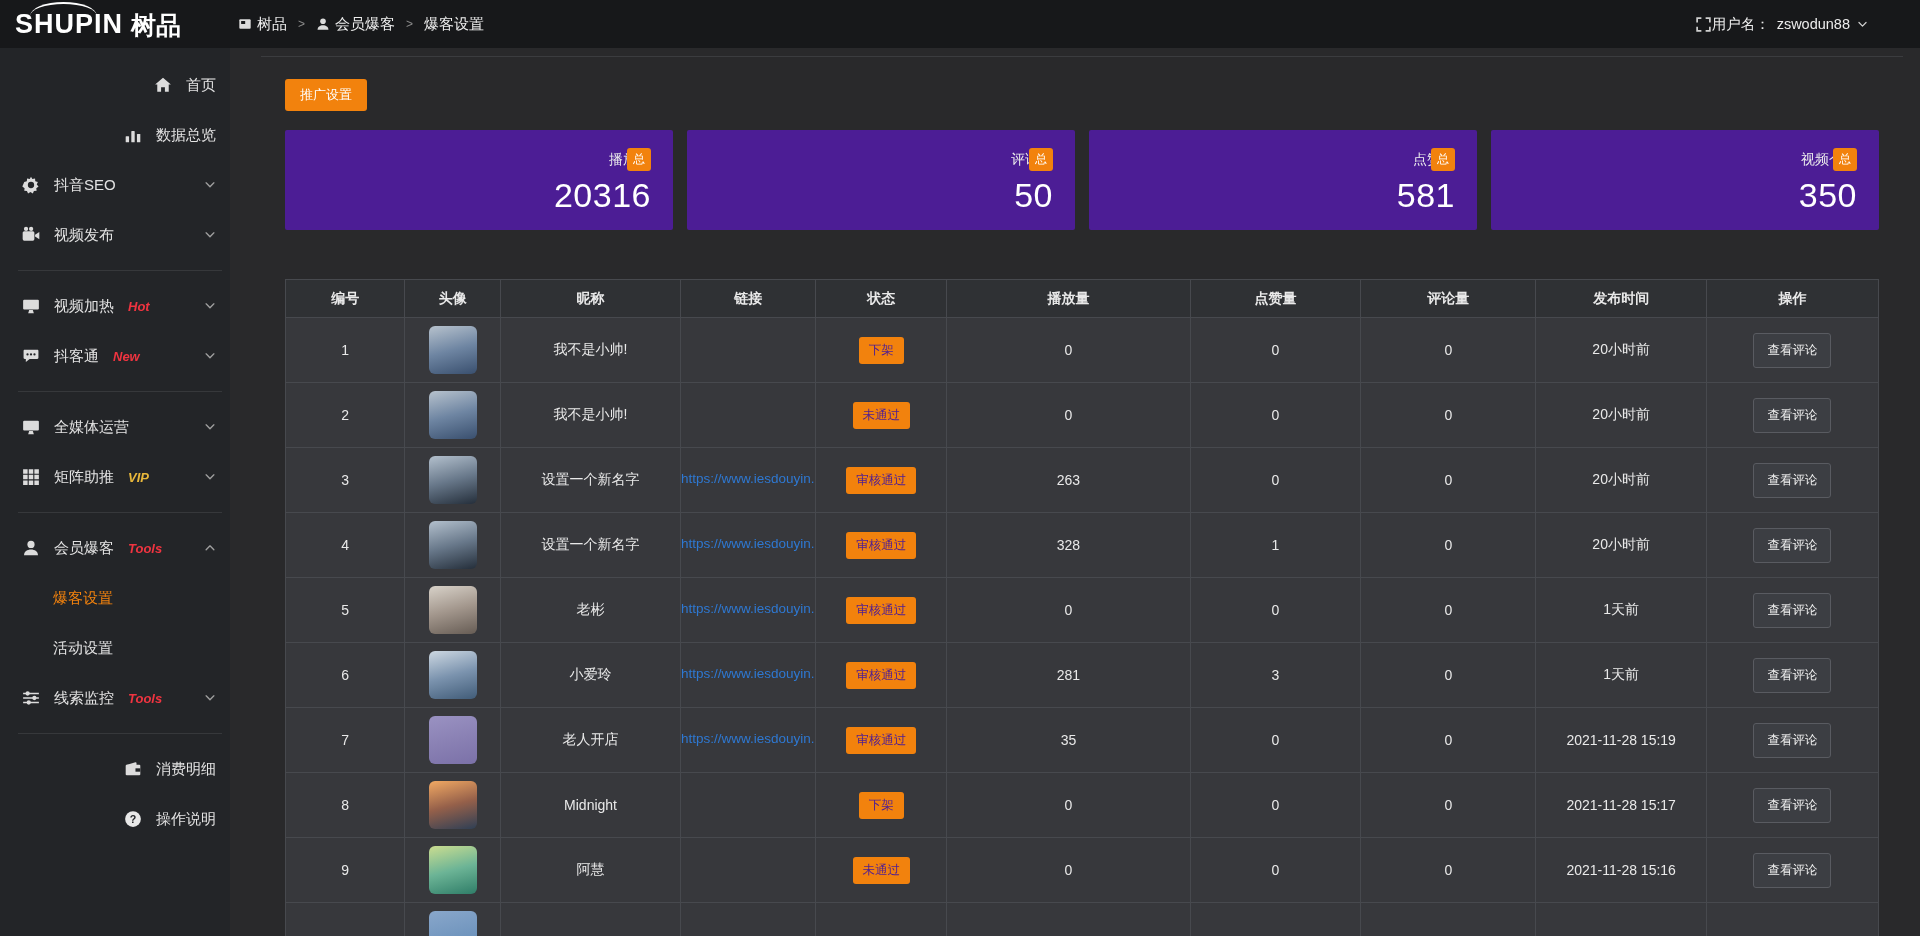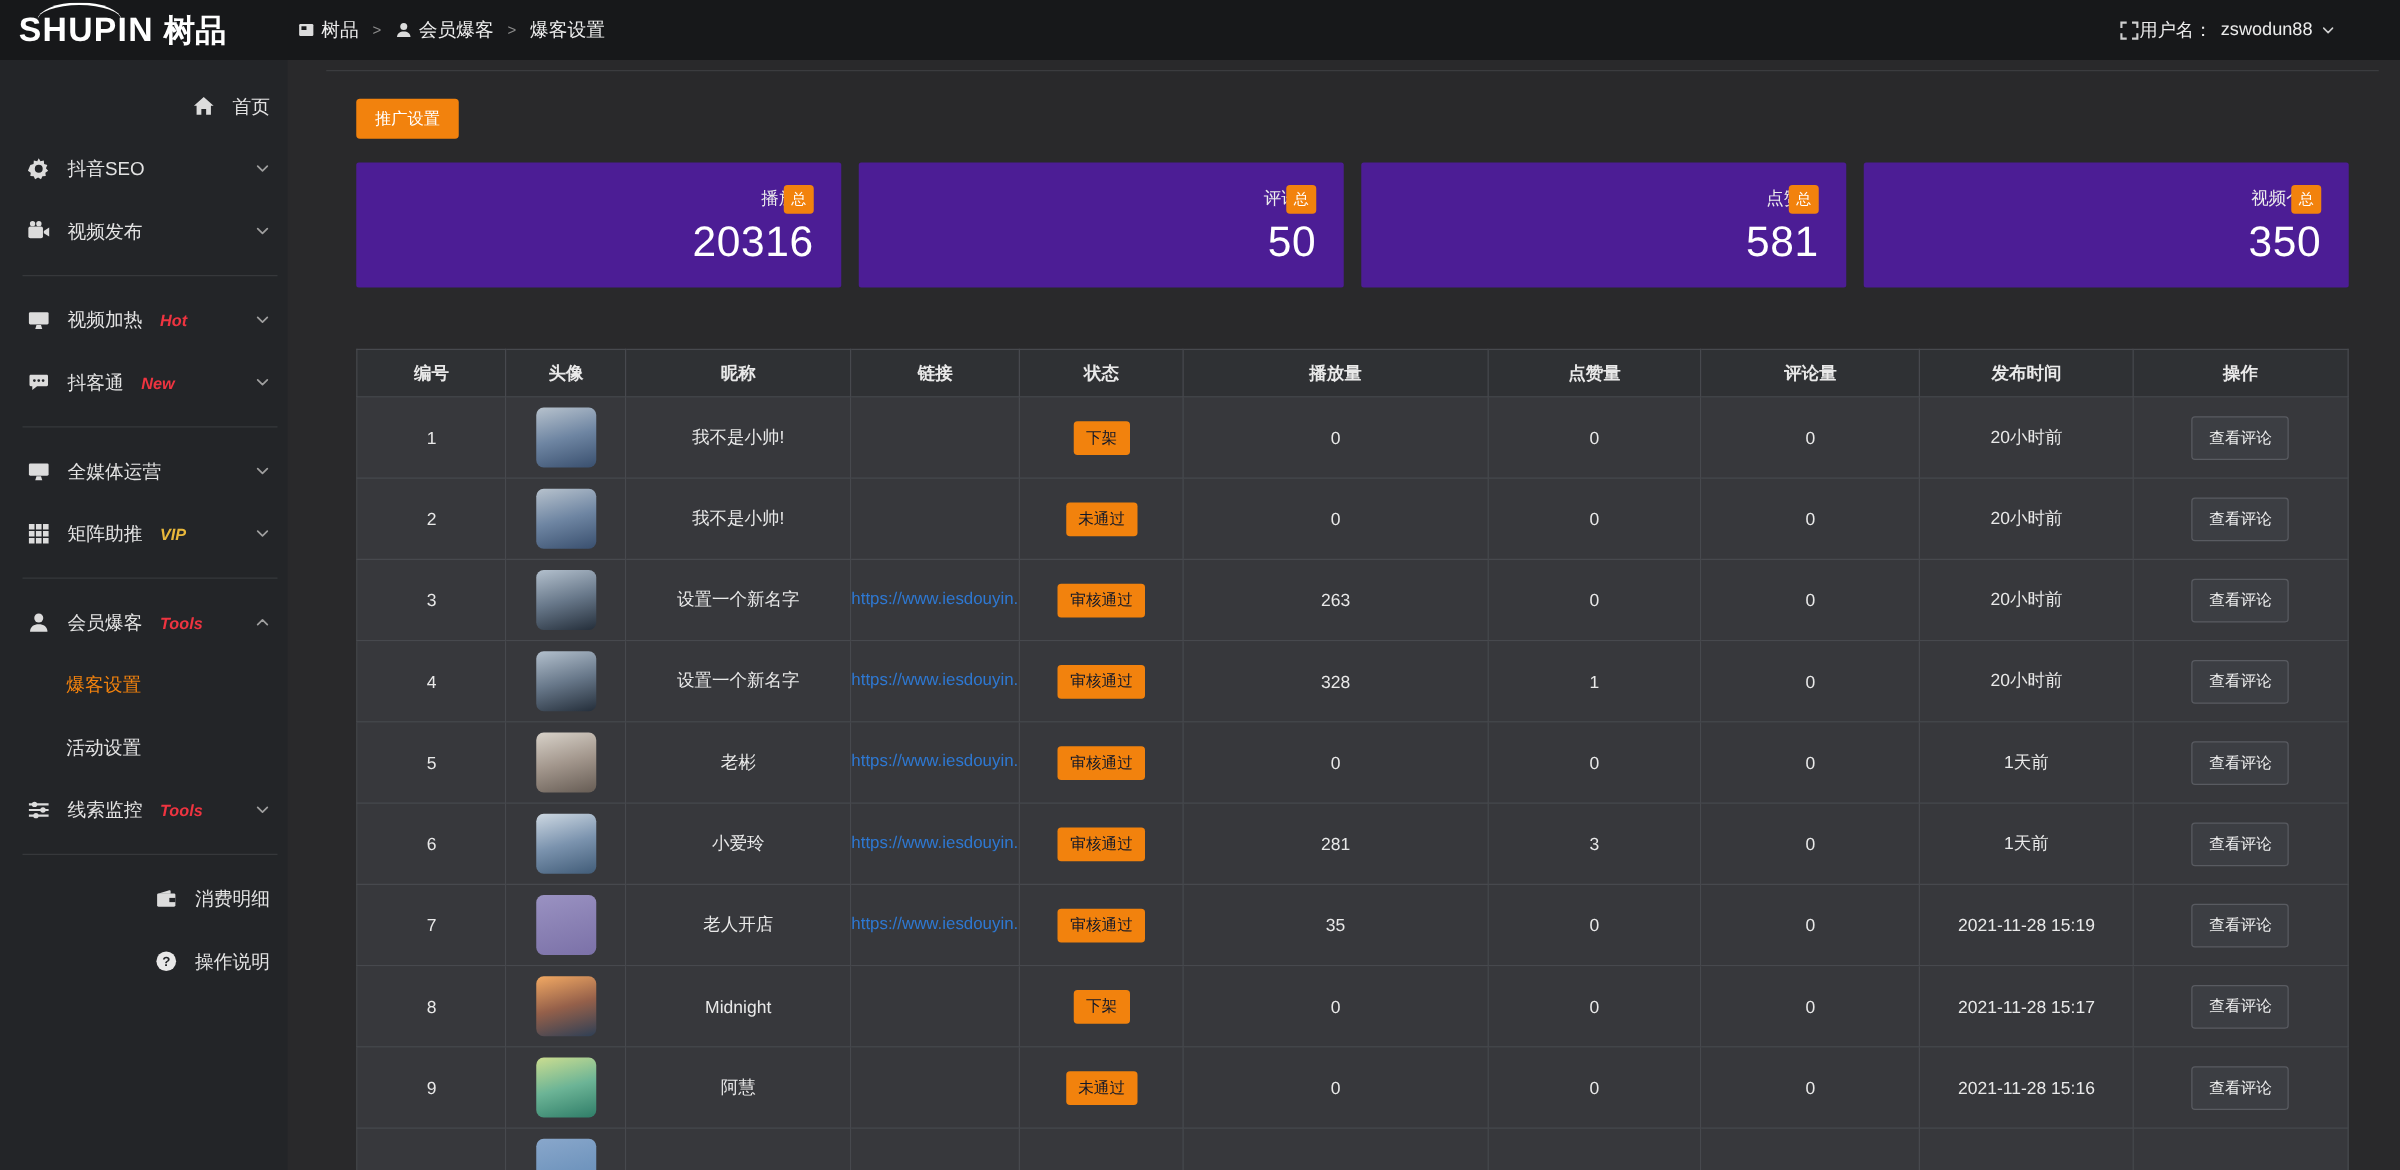--- a/index.html
+++ b/index.html
@@ -55,21 +55,21 @@
   
   .tbl { margin-top:49px; width:100%; border-collapse:collapse; table-layout:fixed; }
   .tbl th, .tbl td { border:1px solid #47494e; text-align:center; vertical-align:middle; padding:0; }
   .tbl th { height:38px; background:#2f3134; font-size:14px; font-weight:bold; color:#e9e9e9; }
   .tbl td { height:65px; background:#37383c; font-size:14px; color:#e9e9e9; }
   .c0{width:7.5%} .c1{width:6%} .c2{width:11.3%} .c3{width:8.5%} .c4{width:8.2%}
   .c5{width:15.3%} .c6{width:10.7%} .c7{width:11%} .c8{width:10.7%} .c9{width:10.8%}
   .avatar { width:48px; height:48px; border-radius:6px; margin:0 auto; }
   .link { color:#2e78d2; font-size:13.5px; cursor:pointer; display:inline-block; max-width:100%;
     overflow:hidden; white-space:nowrap; }
-  .status-badge { display:inline-block; background:#f2820d; color:#0f172a; font-size:12.5px;
+  .status-badge { display:inline-block; background:#f2820d; color:#4c1d95; font-size:12.5px;
     padding:5px 10px; border-radius:3px; }
   .view-btn { background:#3c3e43; border:1px solid #595b61; color:#f0f0f0; font-size:12.5px;
     padding:8px 13px; border-radius:3px; cursor:pointer;text-align:center; }
 </style>
 </head>
 <body>
 
 <header class="topbar">
   <div class="logo">
     <span class="logo-en">SHUPIN</span>
@@ -124,20 +124,30 @@
         <span class="icon">
           <svg viewBox="0 0 16 16">
             <path d="M8 1.5L15 7.6h-1.9V14H9.7v-4H6.3v4H2.9V7.6H1z"></path>
           </svg>
         </span>
         <span class="side-label">首页</span>
       </div>
       <div class="side-item">
         <span class="icon">
           <svg viewBox="0 0 16 16">
+            <rect x="1.5" y="9" width="3" height="5.5" rx=".5"></rect>
+            <rect x="6.5" y="4.5" width="3" height="10" rx=".5"></rect>
+            <rect x="11.5" y="7" width="3" height="7.5" rx=".5"></rect>
+          </svg>
+        </span>
+        <span class="side-label">数据总览</span>
+      </div>
+      <div class="side-item">
+        <span class="icon">
+          <svg viewBox="0 0 16 16">
             <path fill-rule="evenodd" d="M8 .6l1.2 2.1 2.4-.5.2 2.4 2.3.8-1 2.2 1.6 1.8-2 1.4.3 2.4-2.4.1-1 2.2-2.1-1.2-2.1 1.2-1-2.2-2.4-.1.3-2.4-2-1.4L2 5.4l2.3-.8.2-2.4 2.4.5zM8 5.2a2.8 2.8 0 100 5.6 2.8 2.8 0 000-5.6z"></path>
           </svg>
         </span>
         <span class="side-label">抖音SEO</span>
         <span class="chev">
           <svg viewBox="0 0 14 14">
             <path d="M2.5 4.5L7 9l4.5-4.5" fill="none" stroke="currentColor" stroke-width="1.6" stroke-linecap="round" stroke-linejoin="round"></path>
           </svg>
         </span>
       </div>

